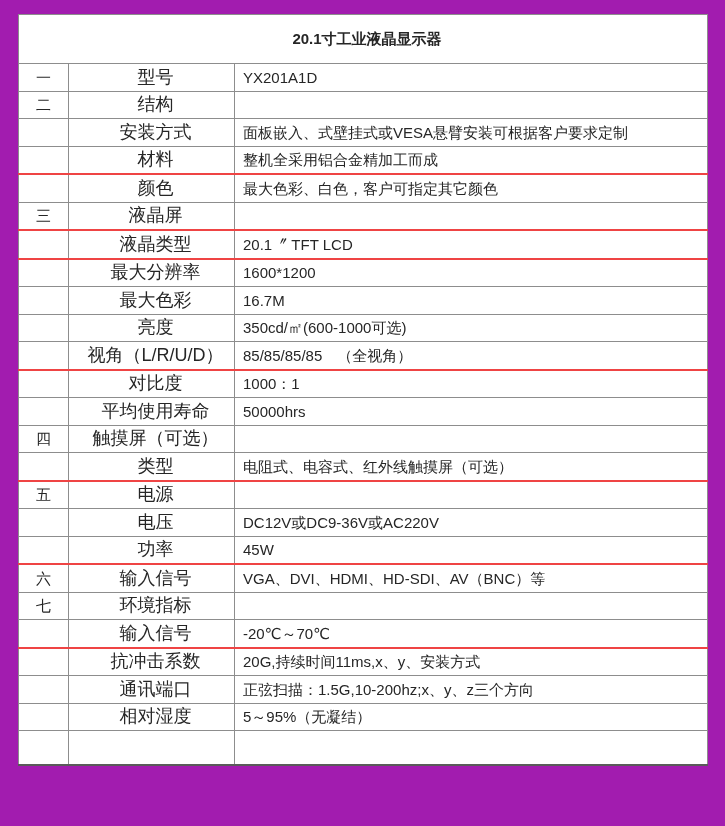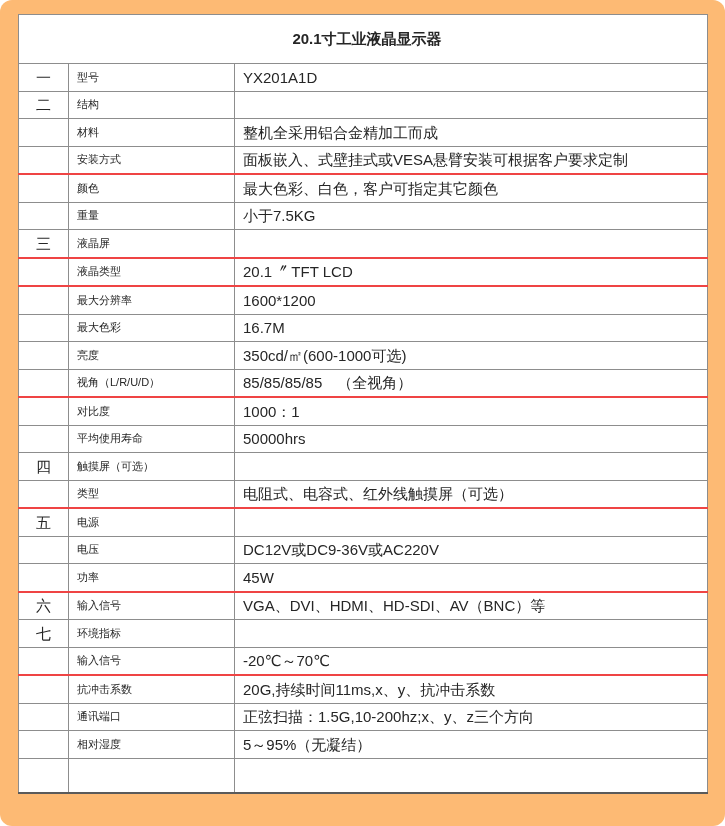--- a/index.html
+++ b/index.html
@@ -12,22 +12,21 @@
     height: 826px;
     font-family: "Liberation Sans", "DejaVu Sans", sans-serif;
     color: #1a1a1a;
     overflow: hidden;
   }
 
   .page {
     position: relative;
     width: 725px;
     height: 826px;
-    background: #fdba74;
-    border-radius: 12px;
+    background: #a21caf;
   }
 
   .spec-table {
     position: absolute;
     left: 18px;
     top: 14px;
     width: 689px;
     border-collapse: collapse;
     table-layout: fixed;
     background: #ffffff;
@@ -62,21 +61,21 @@
   }
 
   
   td.idx {
     text-align: center;
     padding-left: 0;
     font-size: 15px;
   }
 
   
-  td.name { font-size: 11px; }
+  td.name { font-size: 18px; text-align: center; }
 
   
   td.val { font-size: 15px; }
 
   
   tr.thick-top > td {
     border-top: 2px solid #ef4444;
   }
 
   tr.last-row > td {
@@ -107,37 +106,32 @@
           <td class="name">型号</td>
           <td class="val">YX201A1D</td>
         </tr>
         <tr>
           <td class="idx">二</td>
           <td class="name">结构</td>
           <td class="val"></td>
         </tr>
         <tr>
           <td class="idx"></td>
+          <td class="name">安装方式</td>
+          <td class="val">面板嵌入、式壁挂式或VESA悬臂安装可根据客户要求定制</td>
+        </tr>
+        <tr>
+          <td class="idx"></td>
           <td class="name">材料</td>
           <td class="val">整机全采用铝合金精加工而成</td>
         </tr>
-        <tr>
-          <td class="idx"></td>
-          <td class="name">安装方式</td>
-          <td class="val">面板嵌入、式壁挂式或VESA悬臂安装可根据客户要求定制</td>
-        </tr>
         <tr class="thick-top">
           <td class="idx"></td>
           <td class="name">颜色</td>
           <td class="val">最大色彩、白色，客户可指定其它颜色</td>
-        </tr>
-        <tr>
-          <td class="idx"></td>
-          <td class="name">重量</td>
-          <td class="val">小于7.5KG</td>
         </tr>
         <tr>
           <td class="idx">三</td>
           <td class="name">液晶屏</td>
           <td class="val"></td>
         </tr>
         <tr class="thick-top">
           <td class="idx"></td>
           <td class="name">液晶类型</td>
           <td class="val">20.1〞 TFT LCD</td>
@@ -208,21 +202,21 @@
           <td class="val"></td>
         </tr>
         <tr>
           <td class="idx"></td>
           <td class="name">输入信号</td>
           <td class="val">-20℃～70℃</td>
         </tr>
         <tr class="thick-top">
           <td class="idx"></td>
           <td class="name">抗冲击系数</td>
-          <td class="val">20G,持续时间11ms,x、y、抗冲击系数</td>
+          <td class="val">20G,持续时间11ms,x、y、安装方式</td>
         </tr>
         <tr>
           <td class="idx"></td>
           <td class="name">通讯端口</td>
           <td class="val">正弦扫描：1.5G,10-200hz;x、y、z三个方向</td>
         </tr>
         <tr>
           <td class="idx"></td>
           <td class="name">相对湿度</td>
           <td class="val">5～95%（无凝结）</td>

